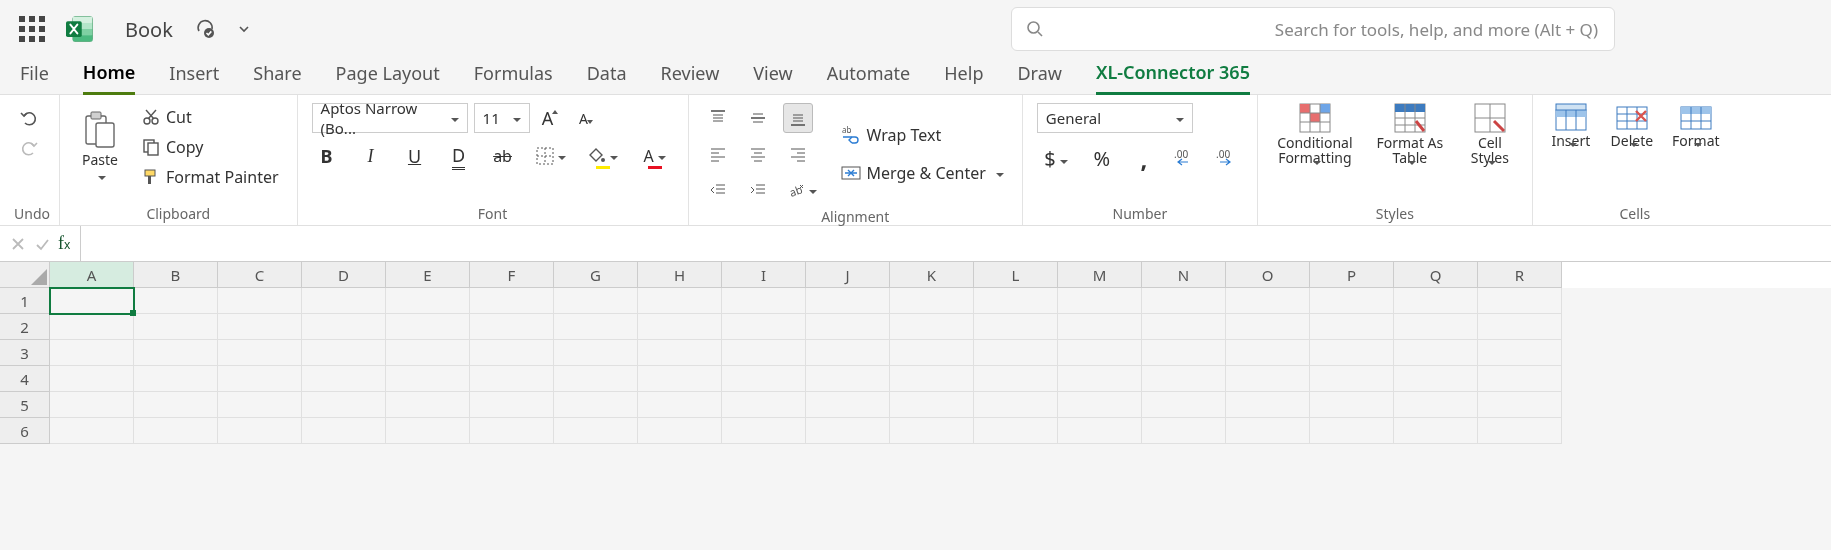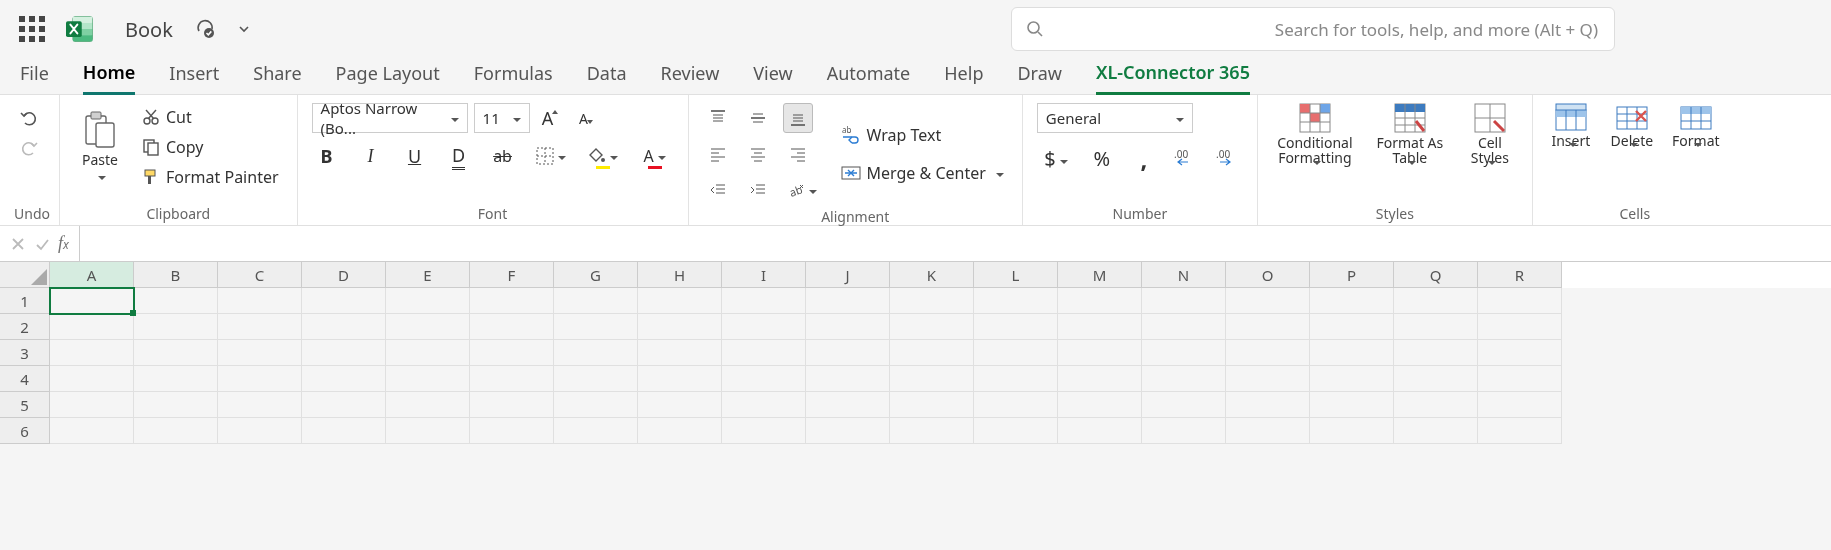--- a/index.html
+++ b/index.html
@@ -15,21 +15,21 @@
   .saved-icon { margin-left:4px; }
   .chev { margin-left:4px; }
   .searchbox { margin-left:auto; margin-right:200px; width:604px; height:44px; background:#fff; border:1px solid #ddd; border-radius:6px; display:flex; align-items:center; padding:0 14px; gap:10px; color:#888; }
   .searchbox input { border:none; outline:none; flex:1; font-size:17px; color:#ec4899; background:transparent;text-align:right; }
   .searchbox input::placeholder { color:#888; }
 
   
   .tabstrip { display:flex; align-items:center; gap:34px; padding:0 20px; height:36px; font-size:18px; color:#555; }
   .tab { padding:2px 0 8px 0; cursor:pointer; }
   .tab.active { color:#107c41; border-bottom:3px solid #107c41; font-weight:600; }
-  .tab.home   { color:#000; font-weight:600; border-bottom:3px solid #0f766e; }
+  .tab.home   { color:#000; font-weight:600; border-bottom:3px solid #4d7c0f; }
 
   
   .ribbon { background:#fff; border-top:1px solid #e0e0e0; border-bottom:1px solid #e0e0e0; height:132px; display:flex; }
   .group { border-right:1px solid #e3e3e3; padding:8px 14px 2px 14px; display:flex; flex-direction:column; }
   .group:last-child { border-right:none; }
   .group-label { text-align:center; font-size:14px; color:#666; margin-top:auto; padding-top:2px; }
   .row { display:flex; align-items:center; gap:6px; }
   .smallbtn { display:flex; align-items:center; gap:6px; height:28px; padding:0 4px; cursor:pointer; font-size:16px; color:#333; }
   .bigbtn { display:flex; flex-direction:column; align-items:center; justify-content:flex-start; gap:2px; cursor:pointer; font-size:14px; color:#333; line-height:1.1; text-align:center; }
   .chev-sm::after { content:""; display:inline-block; margin-left:4px; border:4px solid transparent; border-top-color:#555; transform:translateY(2px); }
@@ -454,21 +454,21 @@
 </div>
 
 <div class="fbar">
   <div class="fbar-btns">
     <svg width="16" height="16" viewBox="0 0 16 16">
         <path d="M3 3 L13 13 M13 3 L3 13" stroke="#bbb" stroke-width="1.8"></path>
       </svg>
     <svg width="16" height="16" viewBox="0 0 16 16">
         <path d="M3 9 L7 13 L14 4" stroke="#bbb" stroke-width="1.8" fill="none"></path>
       </svg>
-    <span style="font-style:italic;font-family:serif;font-size:18px;color:#737373">f<span style="font-size:12px">x</span></span>
+    <span style="font-family:serif;font-size:18px;color:#14532d">f<span style="font-size:12px">x</span></span>
   </div>
   <input class="formula-input" value="" style="">
 </div>
 
 <div>
   <div class="grid">
     <div class="corner"></div>
     <div class="colheads" id="colheads">
         <div class="ch sel">A</div>
         <div class="ch">B</div>

